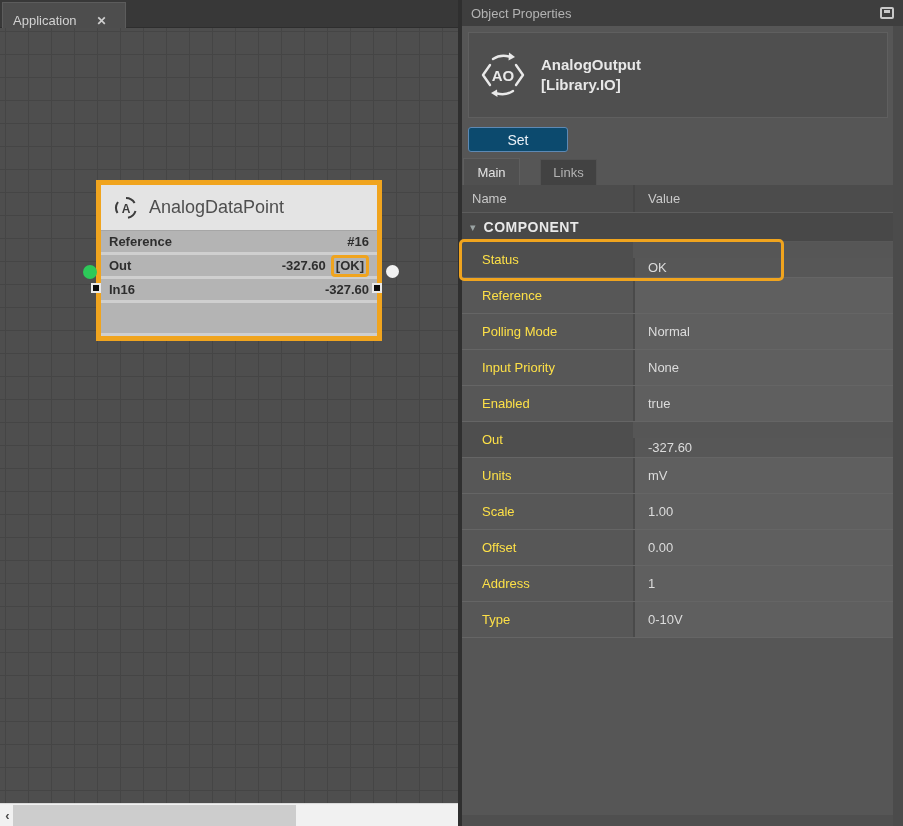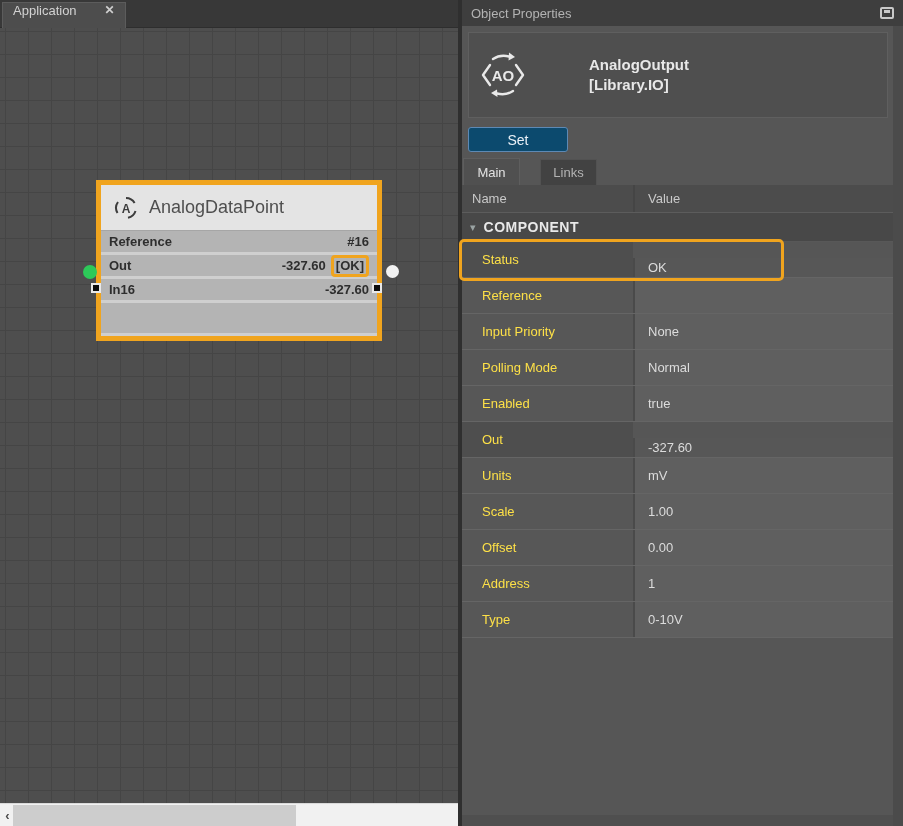--- a/index.html
+++ b/index.html
@@ -10,21 +10,21 @@
     background: #303030;
     overflow: hidden;
   }
 
   
   #canvas-pane { position:absolute; left:0; top:0; width:458px; height:826px; background:#383838; }
   .tabbar { position:relative; height:28px; background:#383838; border-bottom:1px solid #2e2e2e; }
   .tab {
     position:absolute; left:2px; top:2px; height:26px; min-width:124px;
     background:#4d4d4d; border:1px solid #5c5c5c; border-bottom:none;
-    color:#d2d2d2; font-size:13px; display:flex; align-items:flex-start; gap:28px; padding:0 10px;
+    color:#d2d2d2; font-size:13px; display:flex; align-items:flex-end; gap:20px; padding:0 10px;
   }
   .tab .close { color:#cfcfcf; font-weight:bold; font-size:12px; cursor:pointer; }
   .canvas {
     position:absolute; left:0; top:28px; width:458px; height:775px;
     background-color:#4e4e4e;
     background-image:
       linear-gradient(to right, #454545 1px, transparent 1px),
       linear-gradient(to bottom, #454545 1px, transparent 1px);
     background-size:23px 23px;
     background-position:5px 3px;
@@ -75,21 +75,21 @@
   }
   .dock-icon { position:absolute; right:9px; top:7px; width:14px; height:12px; border:2px solid #c9c9c9; border-radius:2px; }
   .dock-icon::after { content:""; display:block; width:6px; height:3px; background:#c9c9c9; margin:1px auto 0; }
   .vscroll-strip { position:absolute; right:0; top:26px; width:10px; height:800px; background:#4b4b4b; }
 
   .obj-card {
     position:absolute; left:6px; top:32px; width:420px; height:86px;
     background:#4f4f4f; border:1px solid #5f5f5f;
     display:flex; align-items:center; gap:14px; padding-left:10px;
   }
-  .obj-names { color:#e8e8e8; font-weight:bold; font-size:15px; line-height:20px;margin-left:48px; }
+  .obj-names { color:#e8e8e8; font-weight:bold; font-size:15px; line-height:20px; }
 
   .set-btn {
     position:absolute; left:6px; top:127px; width:100px; height:25px;
     background:#0c4a6e; border:1px solid #5d89b4; border-radius:3px;
     color:#eaf0f7; font-size:14px; display:flex; align-items:center; justify-content:center;
     cursor:pointer;
   }
 
   .tabs { position:absolute; left:1px; top:158px; height:27px; display:flex; gap:20px; }
   .ptab { min-width:57px; height:27px; display:flex; align-items:center; justify-content:center; font-size:13px; padding:0 12px; }
@@ -241,28 +241,28 @@
         </div>
 
         <div class="prop-row">
           <span class="ncell">Reference</span>
           <span class="vcell"></span>
 
         </div>
 
 
         <div class="prop-row">
+          <span class="ncell">Polling Mode</span>
+          <span class="vcell">Normal</span>
+
+        </div>
+
+        <div class="prop-row">
           <span class="ncell">Input Priority</span>
           <span class="vcell">None</span>
-
-        </div>
-
-        <div class="prop-row">
-          <span class="ncell">Polling Mode</span>
-          <span class="vcell">Normal</span>
 
         </div>
 
         <div class="prop-row">
           <span class="ncell">Enabled</span>
           <span class="vcell">true</span>
 
         </div>
 
         <div class="prop-row dark">

